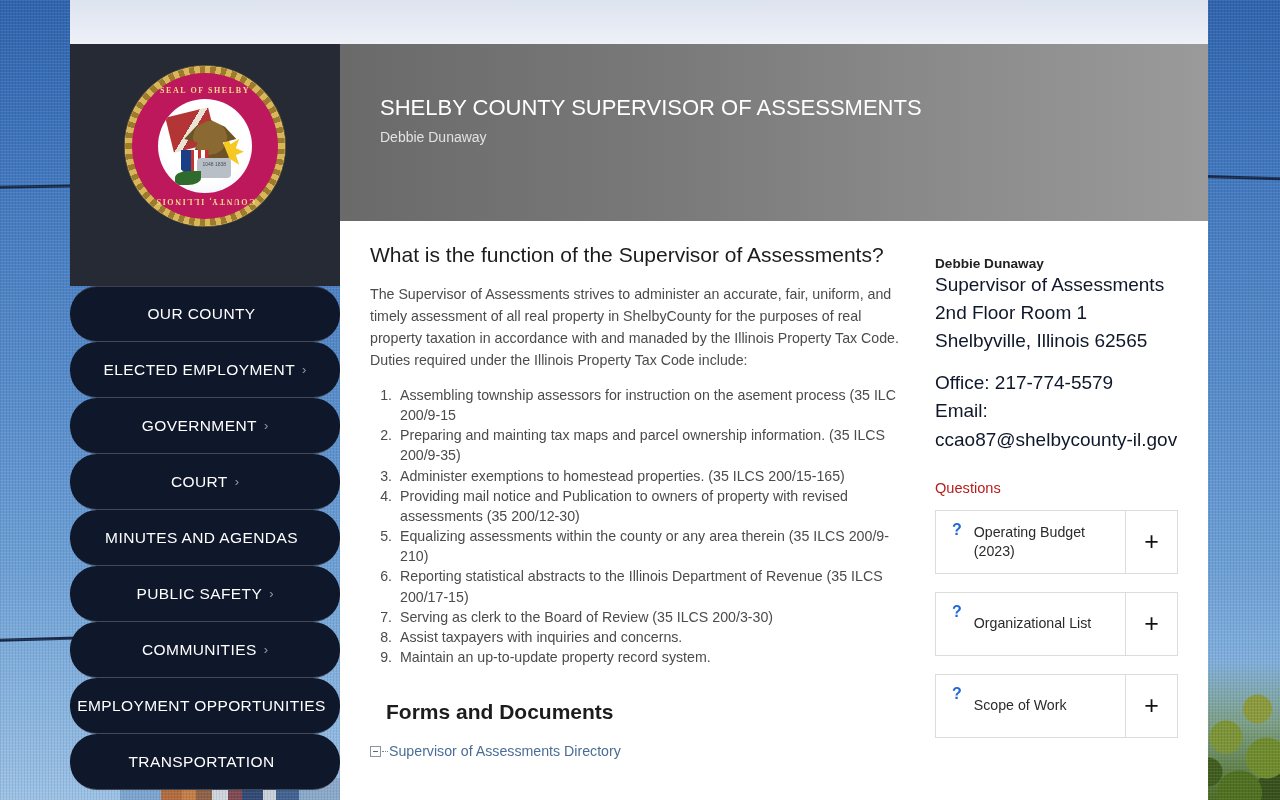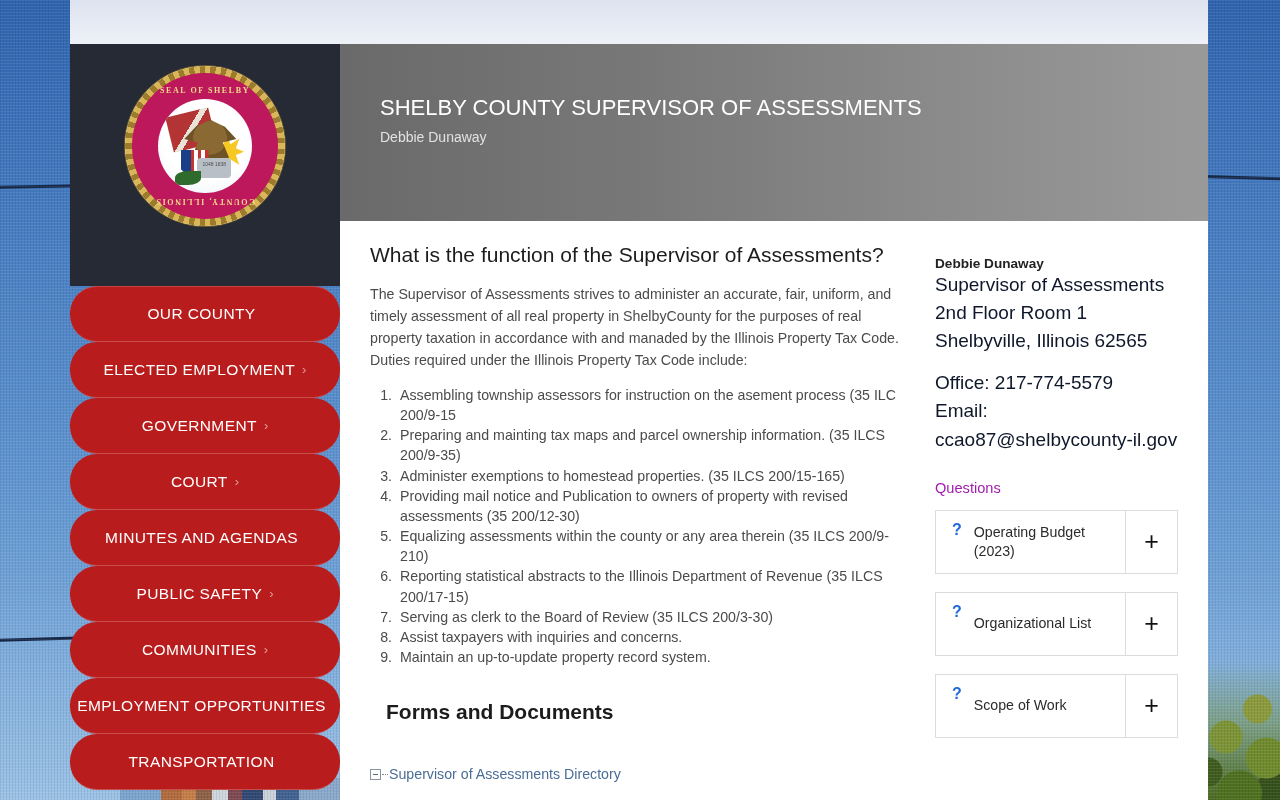--- a/index.html
+++ b/index.html
@@ -156,21 +156,21 @@
     position: absolute; left: 18%; bottom: 8%;
     width: 26px; height: 14px; border-radius: 50% 0 50% 0;
     background: #2f6b2c;
   }
 
   
   #nav { width: 270px; }
   .nav-item {
     position: relative;
     height: 56px;
-    background: #b91c1c;
+    background: #0f172a;
     border-bottom: 1px solid rgba(255,255,255,.22);
     display: flex; align-items: center; justify-content: center;
     cursor: pointer;
     border-radius: 27px;
   }
   .nav-item:first-child { border-top: 1px solid rgba(255,255,255,.18); }
   .nav-label {
     color: #ffffff;
     font-size: 15.5px;
     letter-spacing: .4px;
@@ -245,21 +245,21 @@
   ol.duties li { margin-bottom: 0px; padding-left: 4px; }
 
   h2.forms-head {
     font-size: 21px;
     font-weight: bold;
     color: #1c1c1c;
     margin: 33px 0 0 16px;
   }
   .doc-row {
     display: flex; align-items: center;
-    margin-top: 42px;
+    margin-top: 19px;
     cursor: pointer;
   }
   .tree-toggle {
     width: 11px; height: 11px;
     border: 1px solid #8a93a0;
     background: #fdfdfd;
     position: relative;
     flex: 0 0 auto;
   }
   .tree-toggle::before {
@@ -276,21 +276,21 @@
   .doc-link {
     color: #4a6d96;
     font-size: 14.2px;
   }
 
   
   .aside-name { font-size: 13.6px; font-weight: bold; color: #222; }
   .aside-line { font-size: 19px; color: #0f172a; line-height: 1.48; }
   .aside-gap { height: 14px; }
   .aside-questions {
-    font-size: 14.6px; color: #a21caf;
+    font-size: 14.6px; color: #b91c1c;
     margin-top: 26px; margin-bottom: 14px;
   }
   .qcard {
     display: flex; align-items: stretch;
     border: 1px solid #dcdcdc;
     background: #fff;
     margin-bottom: 18px;
     min-height: 64px;
     cursor: pointer;
   }

